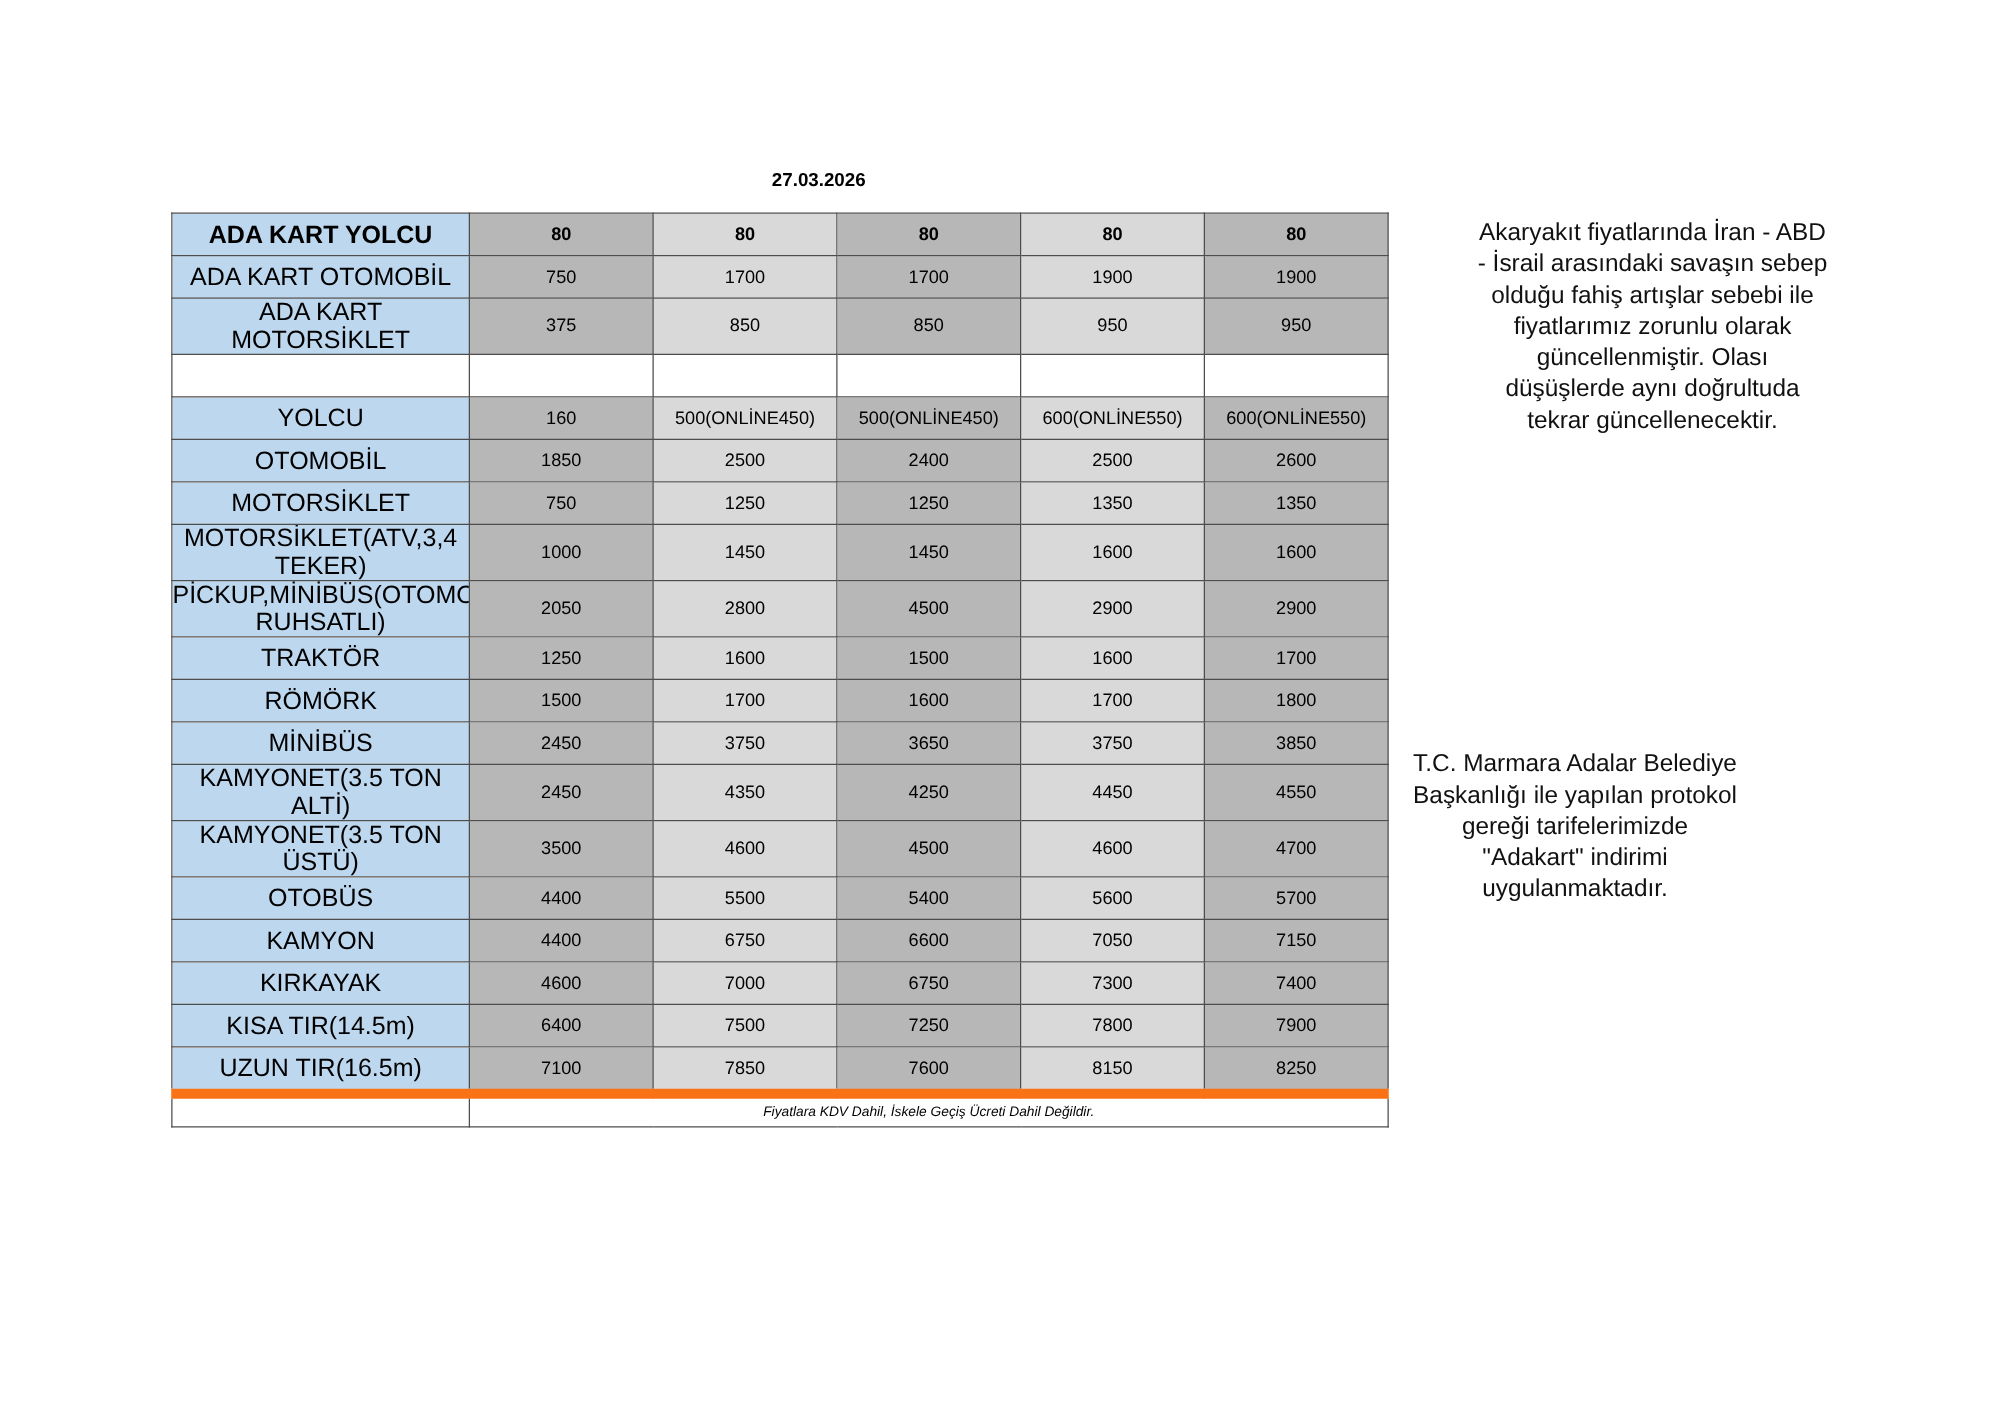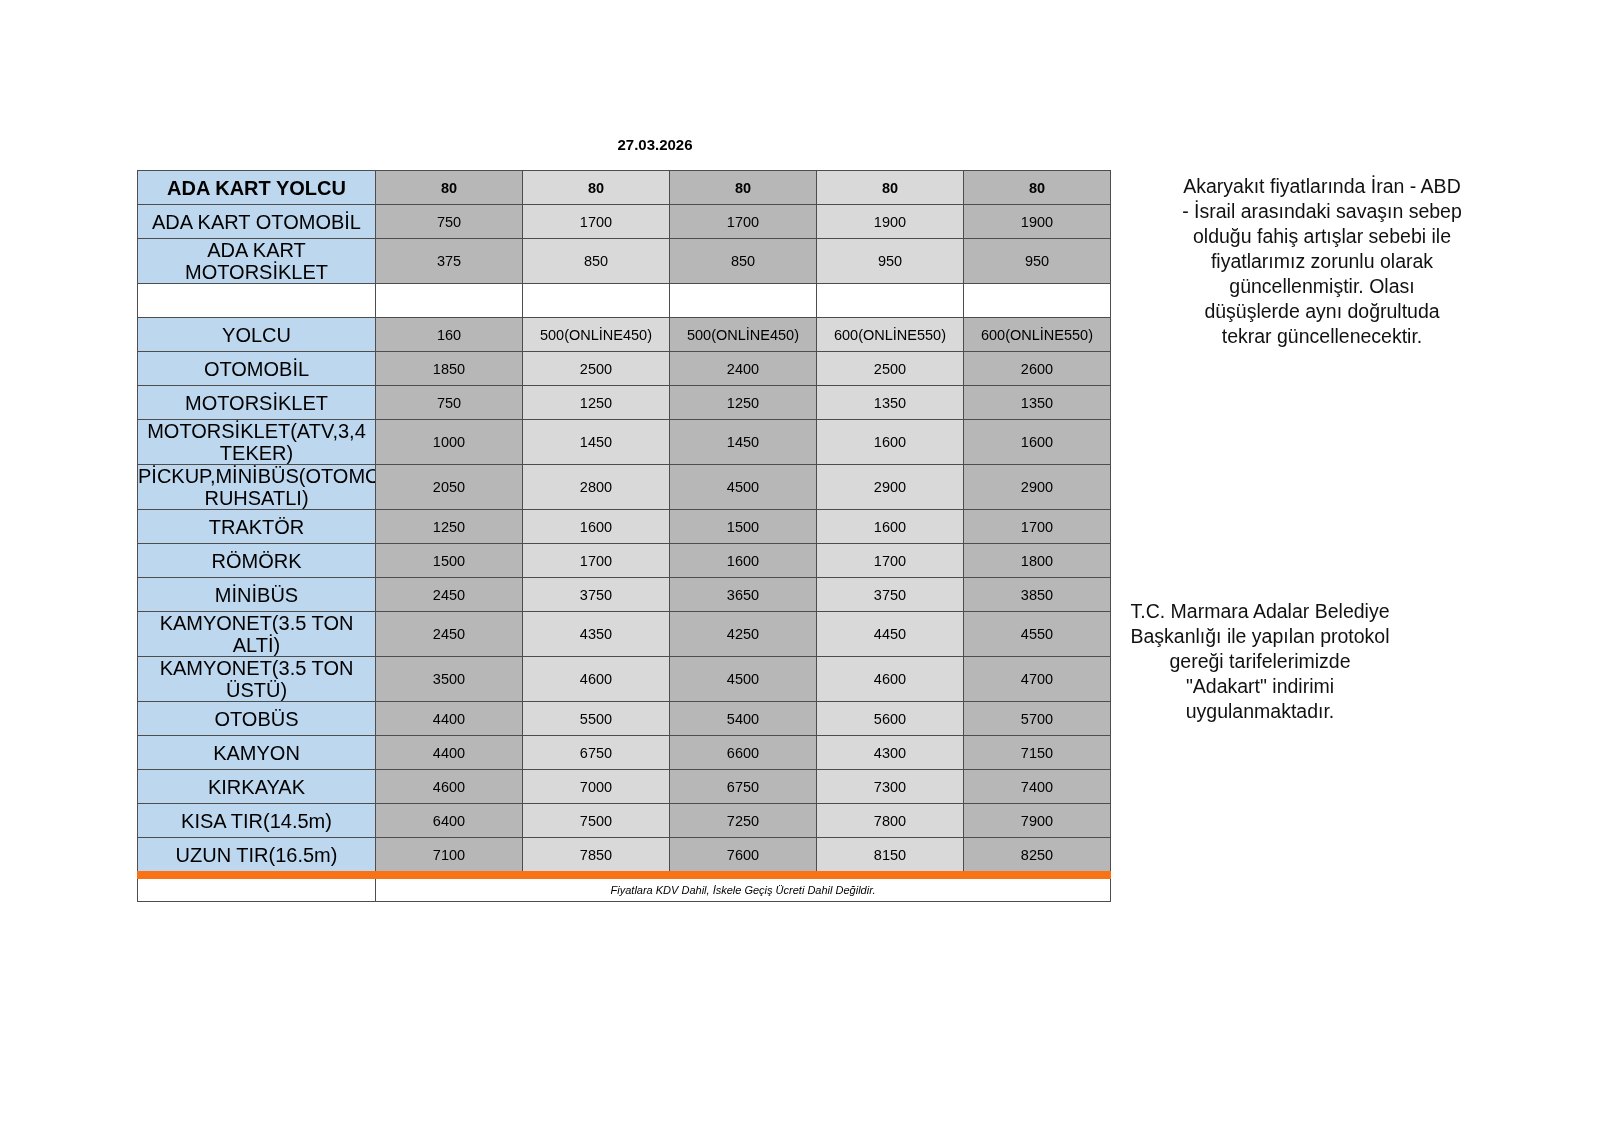--- a/index.html
+++ b/index.html
@@ -188,21 +188,21 @@
           <td class="val">5500</td>
           <td class="val">5400</td>
           <td class="val">5600</td>
           <td class="val">5700</td>
         </tr>
         <tr>
           <td class="row-label">KAMYON</td>
           <td class="val">4400</td>
           <td class="val">6750</td>
           <td class="val">6600</td>
-          <td class="val">4300</td>
+          <td class="val">7050</td>
           <td class="val">7150</td>
         </tr>
         <tr>
           <td class="row-label">KIRKAYAK</td>
           <td class="val">4600</td>
           <td class="val">7000</td>
           <td class="val">6750</td>
           <td class="val">7300</td>
           <td class="val">7400</td>
         </tr>

